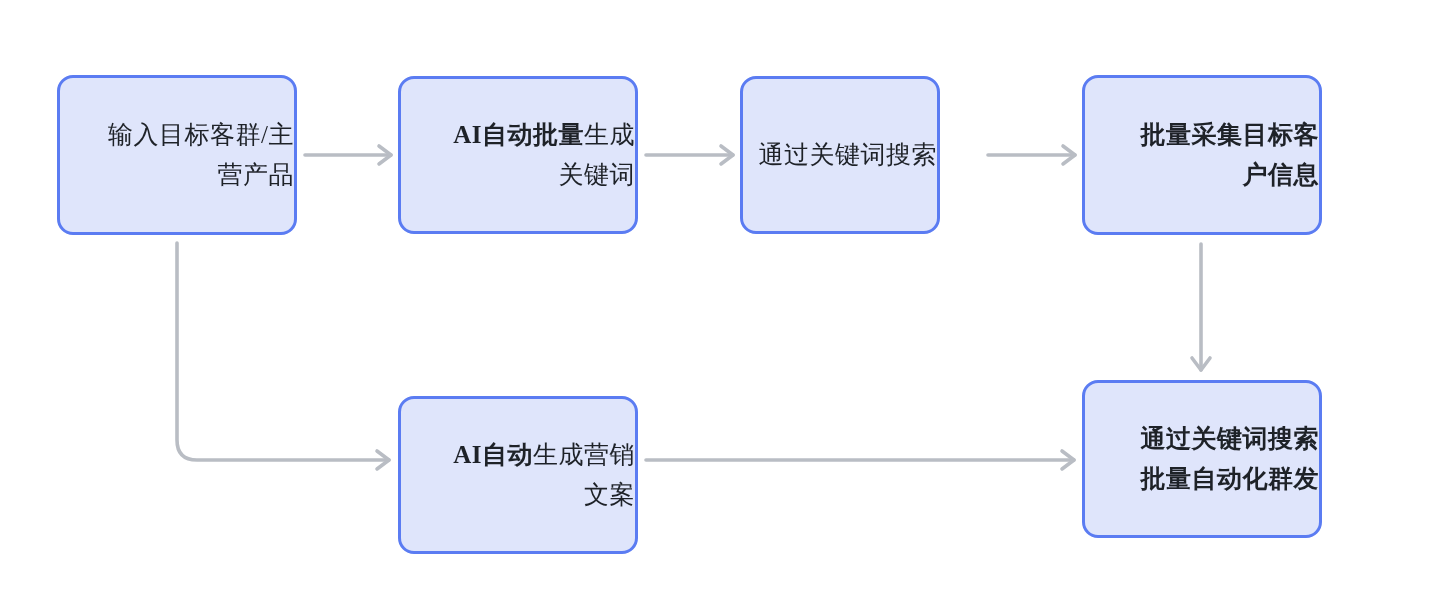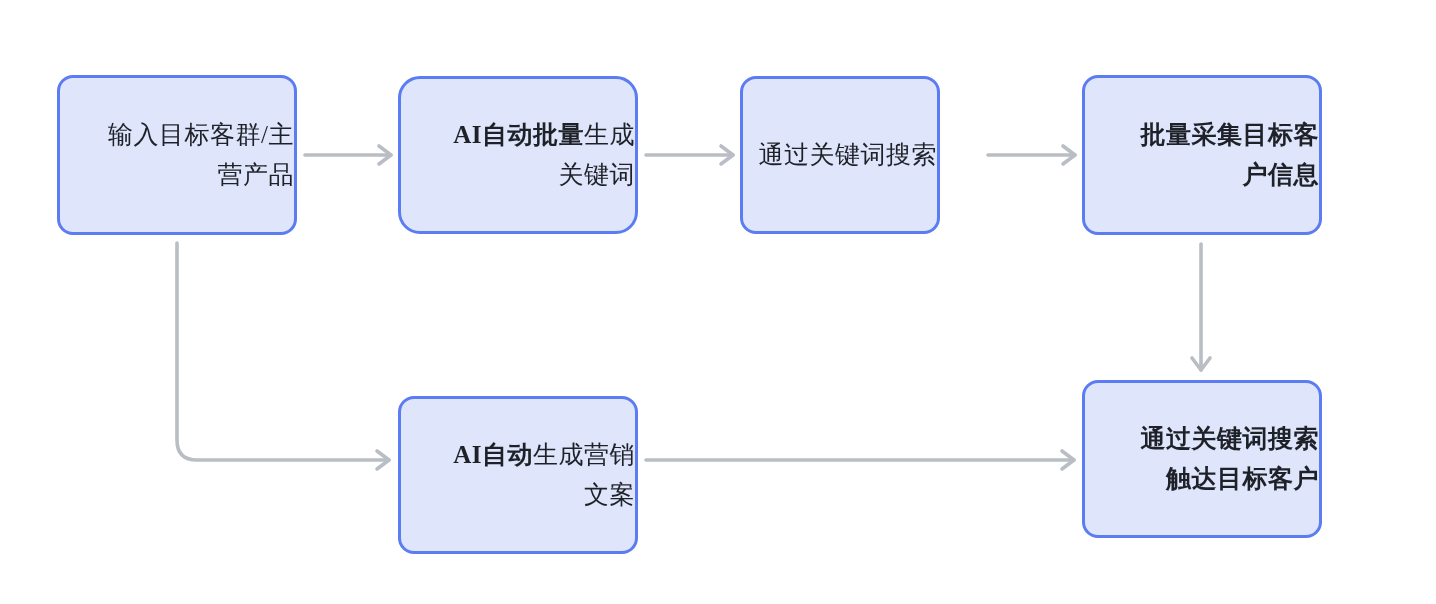--- a/index.html
+++ b/index.html
@@ -57,34 +57,34 @@
         <path d="M177,243 L177,440 Q177,460 197,460 L389,460" fill="none" stroke="#b9bdc4" stroke-width="3.6" stroke-linecap="round" marker-end="url(#chevron-arrowhead)"></path>
         <path d="M646,460 L1074,460" fill="none" stroke="#b9bdc4" stroke-width="3.6" stroke-linecap="round" marker-end="url(#chevron-arrowhead)"></path>
       </g>
   </svg>
 
   <div id="nodes-layer">
       <div class="flow-node" style="left: 57px; top: 75px; width: 240px; height: 160px;">
         <div class="node-line"><span class="seg-regular">输入目标客群/主</span></div>
         <div class="node-line"><span class="seg-regular">营产品</span></div>
       </div>
-      <div class="flow-node" style="left: 398px; top: 76px; width: 240px; height: 158px; border-radius: 22px;">
+      <div class="flow-node" style="left: 398px; top: 76px; width: 240px; height: 158px;">
         <div class="node-line"><span class="seg-bold">AI自动批量</span><span class="seg-regular">生成</span></div>
         <div class="node-line"><span class="seg-regular">关键词</span></div>
       </div>
       <div class="flow-node" style="left: 740px; top: 76px; width: 200px; height: 158px;">
         <div class="node-line"><span class="seg-regular">通过关键词搜索</span></div>
       </div>
       <div class="flow-node" style="left: 1082px; top: 75px; width: 240px; height: 160px;">
         <div class="node-line"><span class="seg-bold">批量采集目标客</span></div>
         <div class="node-line"><span class="seg-bold">户信息</span></div>
       </div>
       <div class="flow-node" style="left: 398px; top: 396px; width: 240px; height: 158px;">
         <div class="node-line"><span class="seg-bold">AI自动</span><span class="seg-regular">生成营销</span></div>
         <div class="node-line"><span class="seg-regular">文案</span></div>
       </div>
       <div class="flow-node" style="left: 1082px; top: 380px; width: 240px; height: 158px;">
         <div class="node-line"><span class="seg-bold">通过关键词搜索</span></div>
-        <div class="node-line"><span class="seg-bold">触达目标客户</span></div>
+        <div class="node-line"><span class="seg-bold">批量自动化群发</span></div>
       </div>
     </div>
 
 </div>
 
 </body></html>

